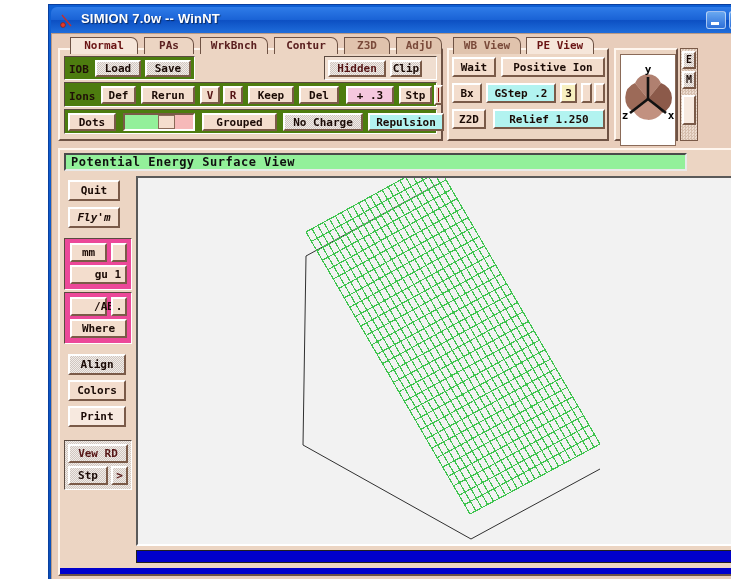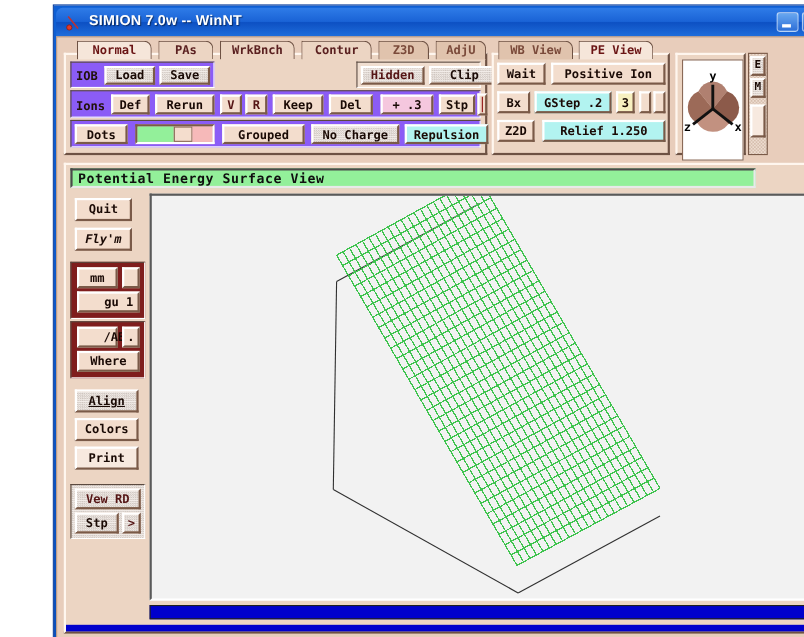--- a/index.html
+++ b/index.html
@@ -28,21 +28,21 @@
 
   
   #client{position:absolute;left:2px;top:28px;width:727px;height:549px;
       background:#e8cdbb;border:1px solid #b99a86;box-sizing:border-box;}
 
   
   #toolbar{position:absolute;left:6px;top:3px;width:713px;height:107px;}
 
   .tb-panel{position:absolute;background:#ecd5c3;
       border:2px solid;border-color:#fff6ee #6e5244 #6e5244 #fff6ee;box-sizing:border-box;}
-  .tb-inner{position:absolute;background:#8b5cf6;
+  .tb-inner{position:absolute;background:#4d7c0f;
       border:1px solid;border-color:#5b4a40 #fff #fff #5b4a40;box-sizing:border-box;}
 
   
   .tabrow{position:absolute;height:17px;}
   .tab{position:absolute;top:0;height:17px;background:#ecd5c3;
       border:1px solid #6e5244;border-bottom:none;
       border-radius:0 7px 0 0;box-sizing:border-box;
       font-size:11px;font-weight:bold;color:#5a2020;
       text-align:center;line-height:15px;
       transform:skewX(-0deg);}
@@ -89,21 +89,21 @@
       background:#ecd5c3;border:2px solid;
       border-color:#fff6ee #6e5244 #6e5244 #fff6ee;box-sizing:border-box;}
   #pe-title{position:absolute;left:4px;top:3px;width:623px;height:18px;
       background:#93f09a;border:2px solid;
       border-color:#4a4a4a #e9e9e9 #e9e9e9 #4a4a4a;box-sizing:border-box;
       font-size:12px;font-weight:bold;color:#101010;line-height:14px;
       padding-left:5px;letter-spacing:.5px;}
 
   
   #sidebar{position:absolute;left:4px;top:26px;width:68px;height:396px;}
-  .side-grp{position:absolute;left:0;width:68px;background:#7f1d1d;
+  .side-grp{position:absolute;left:0;width:68px;background:#ec4899;
       border:1px solid;border-color:#5b4a40 #fff #fff #5b4a40;box-sizing:border-box;}
   .side-grp.tan{background:#d9c3b2;}
 
   
   #plot-frame{position:absolute;left:76px;top:26px;width:613px;height:370px;
       background:#f2f2f2;border:2px solid;
       border-color:#5a5a5a #ffffff #ffffff #5a5a5a;box-sizing:border-box;overflow:hidden;}
   #plot-svg{position:absolute;left:0;top:0;}
 
   
@@ -166,21 +166,21 @@
 
       <div class="tb-inner" style="left:6px;top:19px;width:131px;height:24px;">
         <div class="lbl" style="left:4px;top:7px;">IOB</div>
         <div class="b3 hatch" style="left:30px;top:3px;width:46px;height:17px;">Load</div>
         <div class="b3 hatch" style="left:80px;top:3px;width:46px;height:17px;">Save</div>
       </div>
 
 
       <div class="tb-inner" style="left:266px;top:19px;width:113px;height:24px;background:#f0ded0;">
         <div class="b3 hatch dark" style="left:3px;top:3px;width:58px;height:17px;">Hidden</div>
-        <div class="b3 hatch" style="left:65px;top:3px;width:64px;height:17px;">Clip</div>
+        <div class="b3 hatch" style="left:65px;top:3px;width:32px;height:17px;">Clip</div>
       </div>
 
       <div class="tb-inner" style="left:6px;top:45px;width:373px;height:25px;">
         <div class="lbl" style="left:4px;top:8px;">Ions</div>
         <div class="b3 plain" style="left:36px;top:3px;width:35px;height:18px;">Def</div>
         <div class="b3 plain" style="left:76px;top:3px;width:54px;height:18px;">Rerun</div>
         <div class="b3 plain dark" style="left:135px;top:3px;width:20px;height:18px;">V</div>
         <div class="b3 plain dark" style="left:158px;top:3px;width:20px;height:18px;">R</div>
         <div class="b3 plain" style="left:183px;top:3px;width:46px;height:18px;">Keep</div>
         <div class="b3 plain" style="left:234px;top:3px;width:40px;height:18px;">Del</div>
@@ -261,21 +261,21 @@
           <div class="b3 plain" style="left:46px;top:4px;width:16px;height:19px;"></div>
           <div class="b3 plain" style="left:5px;top:26px;width:57px;height:19px;padding-left:19px;">gu  1</div>
         </div>
 
         <div class="side-grp" style="top:116px;height:52px;">
           <div class="b3 plain" style="left:5px;top:4px;width:37px;height:19px;padding-left:31px;">/AB</div>
           <div class="b3 plain" style="left:46px;top:4px;width:16px;height:19px;">.</div>
           <div class="b3 plain" style="left:5px;top:26px;width:57px;height:19px;">Where</div>
         </div>
 
-        <div class="b3 hatch" style="left:4px;top:178px;width:58px;height:21px;text-decoration:underline;">Align</div>
+        <div class="b3 hatch" style="left:4px;top:178px;width:58px;height:21px;">Align</div>
         <div class="b3 plain" style="left:4px;top:204px;width:58px;height:21px;">Colors</div>
         <div class="b3 plain" style="left:4px;top:230px;width:58px;height:21px;background:#f7e9df;">Print</div>
 
         <div class="side-grp tan" style="top:264px;height:50px;background-image:repeating-conic-gradient(#cfc6c0 0% 25%,#f2ece8 0% 50%);background-size:2px 2px;">
           <div class="b3 hatch dark" style="left:3px;top:3px;width:60px;height:19px;">Vew RD</div>
           <div class="b3 hatch" style="left:3px;top:25px;width:40px;height:19px;">Stp</div>
           <div class="b3 hatch dark" style="left:46px;top:25px;width:17px;height:19px;">&gt;</div>
         </div>
 
       </div>

